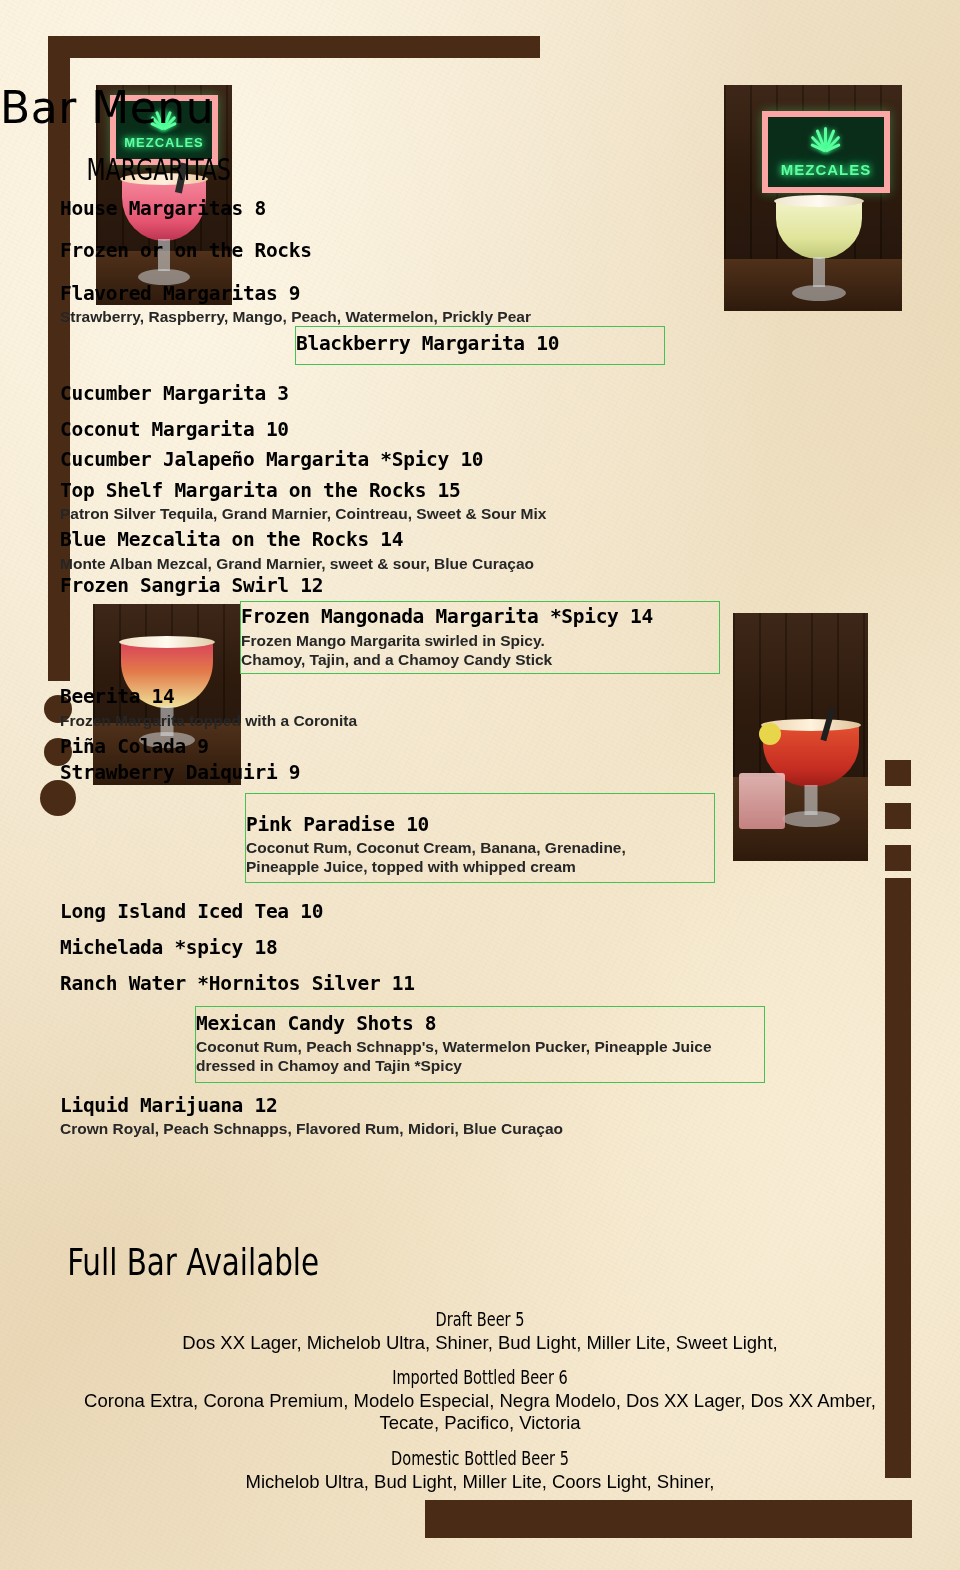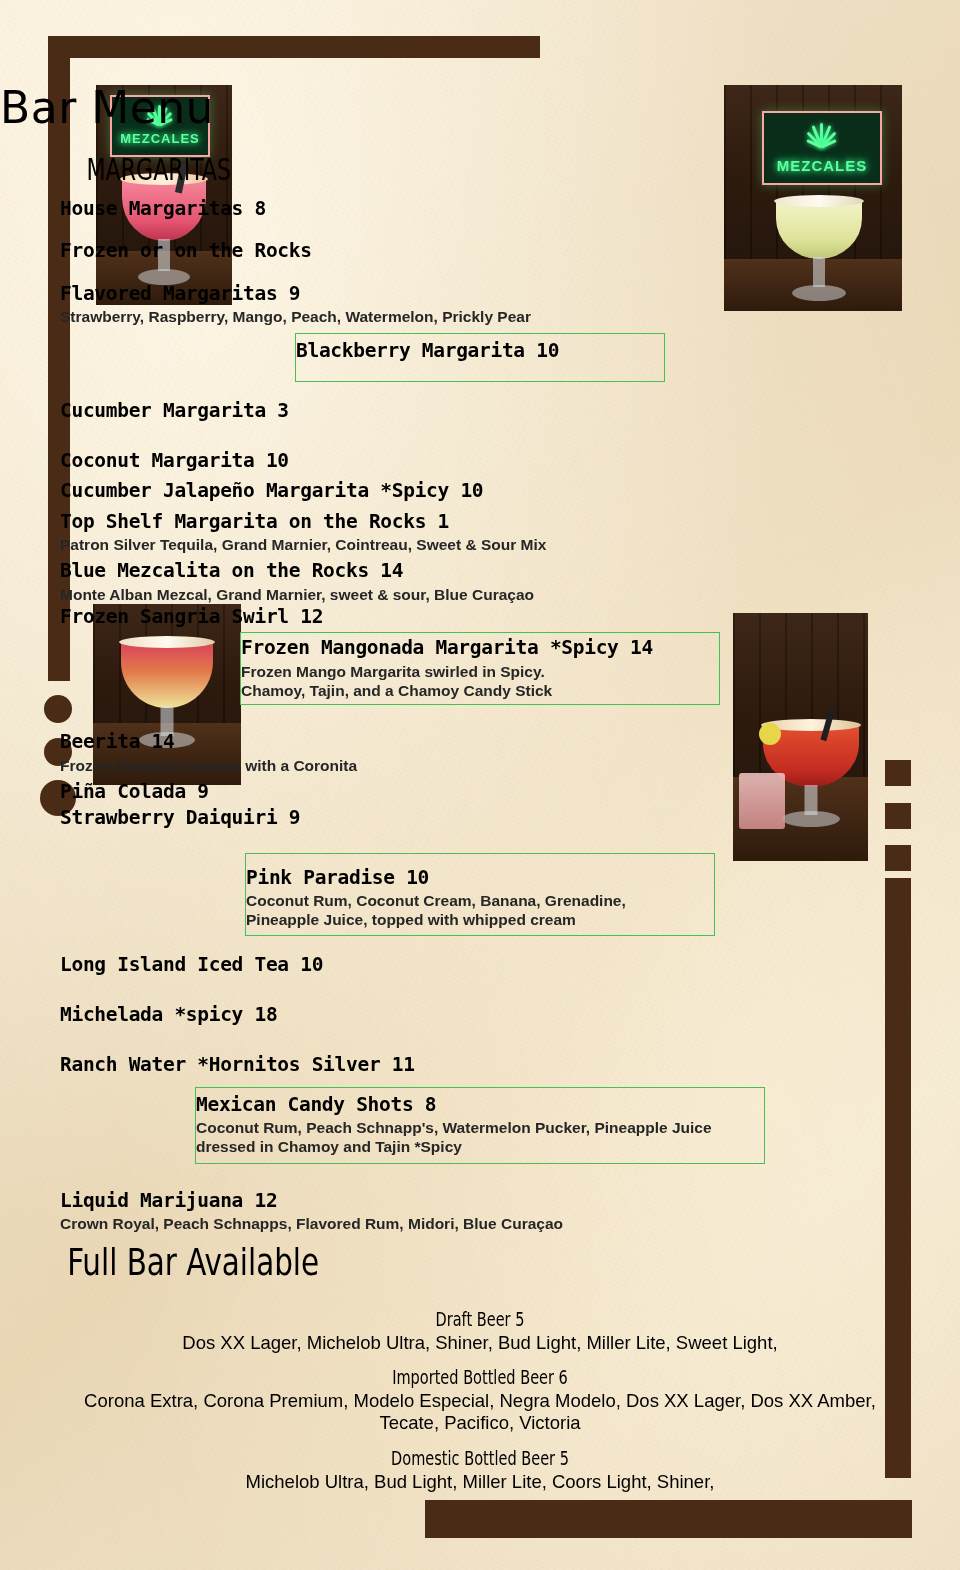--- a/index.html
+++ b/index.html
@@ -92,21 +92,21 @@
     background: linear-gradient(180deg, #3a2314 0%, #2a1709 40%, #1d1008 100%);
   }
   .wood-lines {
     position: absolute; inset: 0;
     background-image: repeating-linear-gradient(90deg, rgba(0,0,0,0.35) 0 2px, rgba(255,255,255,0.03) 2px 26px);
     opacity: 0.6;
   }
   .neon-sign {
     position: absolute;
     background: #0a2d1a;
-    border: 2px solid #fca5a5;
+    border: 6px solid #fca5a5;
     box-shadow: 0 0 10px rgba(60,255,140,0.35);
   }
   .neon-text {
     position: absolute;
     left: 0; right: 0;
     text-align: center;
     color: #5dffa0;
     font-family: "Liberation Sans", sans-serif;
     font-weight: bold;
     letter-spacing: 1px;
@@ -185,31 +185,31 @@
   }
   .item .desc {
     font-family: "Liberation Sans", sans-serif;
     font-size: 15.5px;
     line-height: 1.25;
     font-weight: 600;
     color: #262626;
   }
   .sp-0 { margin-top: 0px; }
   .sp-1 { margin-top: 4px; }
-  .sp-2 { margin-top: 24px; }
+  .sp-2 { margin-top: 10px; }
   .sp-3 { margin-top: 16px; }
 
   .boxed {
     border: 1.5px solid #45c055;
     display: block;
   }
-  .bx1 { margin: 7px 235px 0 235px; padding: 4px 0 16px 0; }
+  .bx1 { margin: 0 235px 0 235px; padding: 4px 0 6px 0; }
   .bx2 { margin: 6px 45px 0 45px; padding: 3px 0 4px 0; }
   .bx3 { margin: 2px 180px 0 180px; padding: 2px 0 4px 0; }
-  .bx4 { margin: 21px 185px 0 185px; padding: 11px 0 5px 0; }
+  .bx4 { margin: 6px 185px 0 185px; padding: 18px 0 5px 0; }
   .bx5 { margin: 8px 135px 0 135px; padding: 4px 0 6px 0; }
 
   .fullbar {
     position: absolute;
     left: 0; right: 0;
     top: 1240px;
     font-size: 38px;
     font-family: "DejaVu Sans Condensed", "Liberation Sans Narrow", "Liberation Sans", sans-serif;
     transform: scaleX(0.86);
   }
@@ -353,21 +353,21 @@
       <div class="item sp-3">
         <div class="name">Cucumber Margarita 3</div>
       </div>
       <div class="item sp-2">
         <div class="name">Coconut Margarita 10</div>
       </div>
       <div class="item sp-1">
         <div class="name">Cucumber Jalapeño Margarita *Spicy 10</div>
       </div>
       <div class="item sp-1">
-        <div class="name">Top Shelf Margarita on the Rocks 1</div>
+        <div class="name">Top Shelf Margarita on the Rocks 15</div>
         <div class="desc">Patron Silver Tequila, Grand Marnier, Cointreau, Sweet &amp; Sour Mix</div>
       </div>
       <div class="item sp-1">
         <div class="name">Blue Mezcalita on the Rocks 14</div>
         <div class="desc">Monte Alban Mezcal, Grand Marnier, sweet &amp; sour, Blue Curaçao</div>
       </div>
       <div class="item sp-0">
         <div class="name">Frozen Sangria Swirl 12</div>
       </div>
       <div class="item sp-1 boxed bx3">

